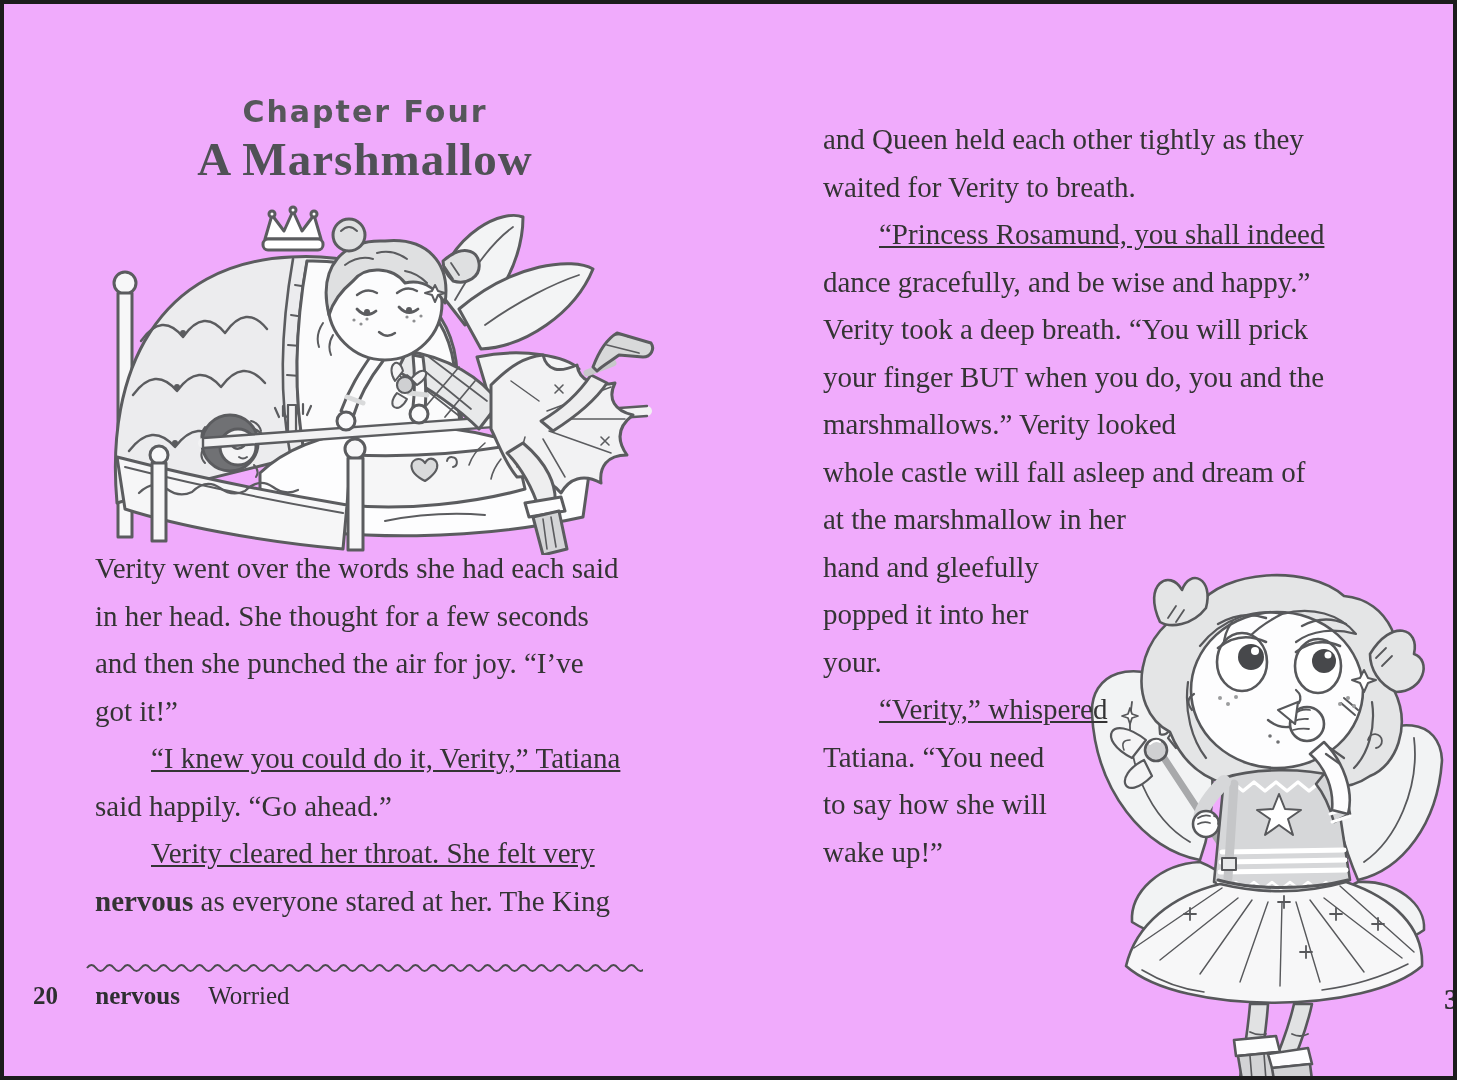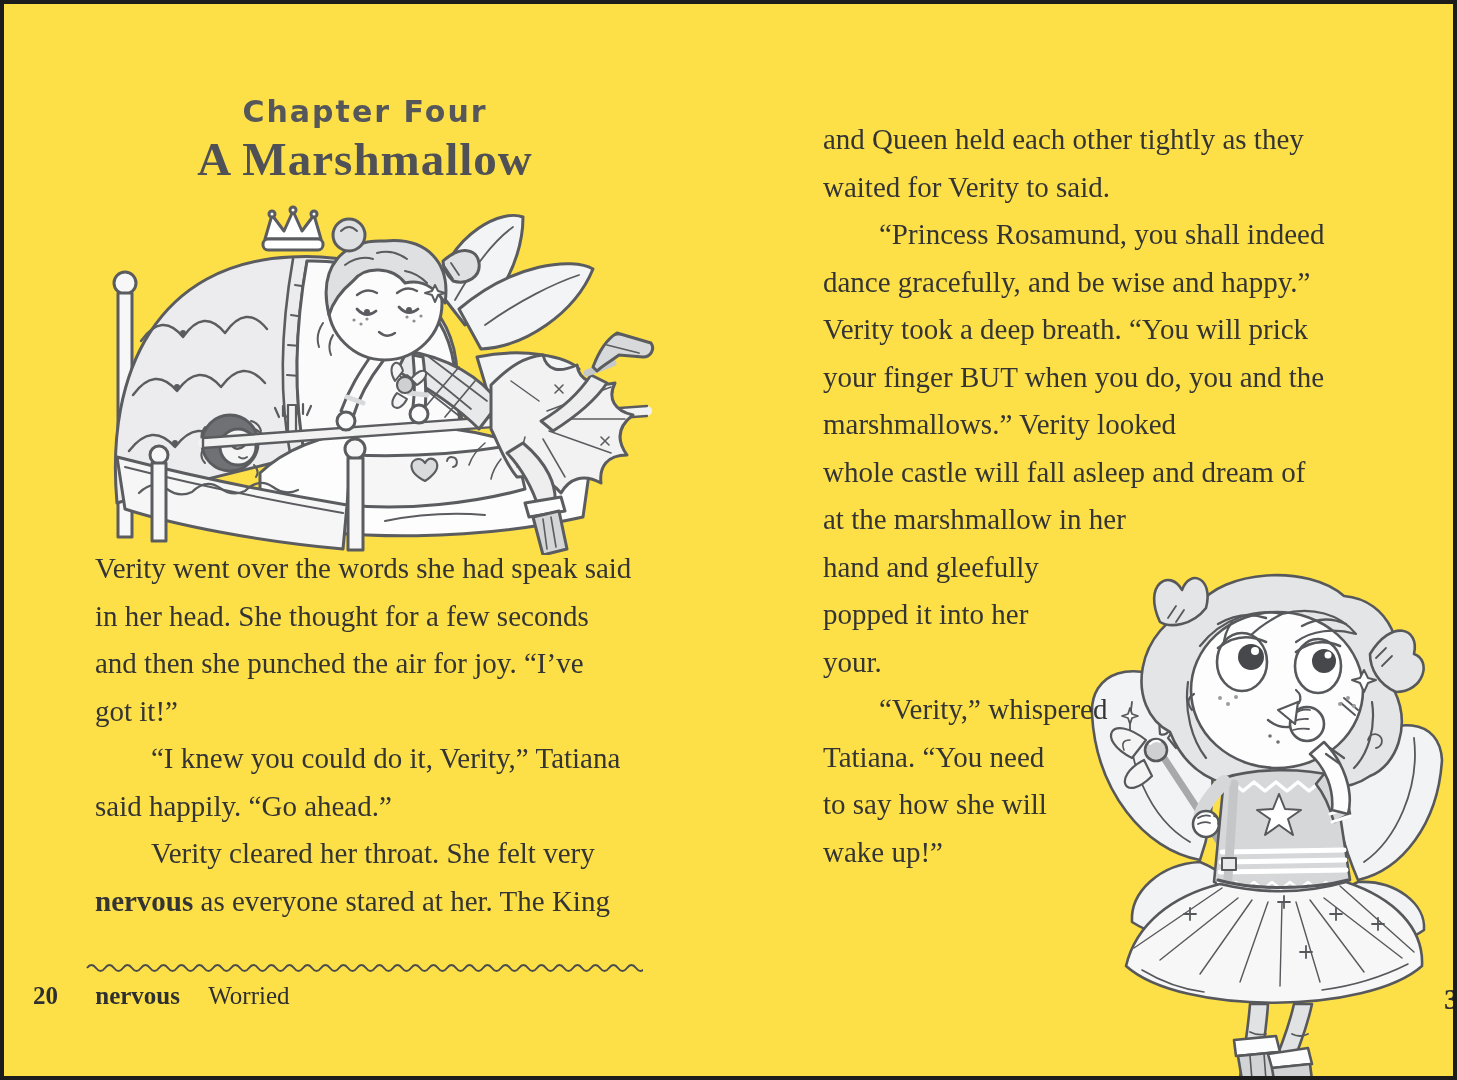--- a/index.html
+++ b/index.html
@@ -1,34 +1,34 @@
 <!DOCTYPE html>
 <html><head>
 <meta charset="utf-8">
 <style>
   html,body{margin:0;padding:0;background:#888;}
   .canvas{
-    position:relative;width:1457px;height:1080px;background:#fde047;
+    position:relative;width:1457px;height:1080px;background:#f0abfc;
     overflow:hidden;font-family:"Liberation Serif",serif;color:#343434;
   }
   .frame{position:absolute;inset:0;border:4px solid #1c1c1c;pointer-events:none;z-index:30;}
   .chapter-label{
     position:absolute;left:150px;top:94px;width:430px;text-align:center;
     font-family:"DejaVu Sans",sans-serif;font-weight:bold;font-size:30px;
     letter-spacing:2px;color:#56575b;
   }
   .chapter-title{
     position:absolute;left:110px;top:132px;width:510px;text-align:center;
     font-family:Liberation Serif, serif;font-weight:bold;font-size:47px;
     letter-spacing:1px;color:#505156;
   }
   .text-col{position:absolute;font-size:29px;line-height:47.5px;white-space:nowrap;color:#343434;z-index:5;}
   .left-col{left:95px;top:545px;width:580px;}
   .right-col{left:823px;top:116px;width:580px;}
-  .text-col .line.indent{padding-left:56px;}
+  .text-col .line.indent{padding-left:56px;text-decoration:underline;}
   .text-col .bold{font-weight:bold;}
   .illus{position:absolute;z-index:1;}
   .illus-left{left:55px;top:205px;}
   .illus-right{left:1072px;top:562px;}
   .wave{position:absolute;left:85px;top:960px;z-index:5;}
   .footer-left{
     position:absolute;left:33px;top:982px;font-size:25px;color:#2e2f31;
     white-space:nowrap;z-index:5;
   }
   .footer-left .pagenum{font-weight:bold;}
@@ -157,21 +157,21 @@
         <circle cx="312" cy="114" r="1.6" fill="#8e8f91" stroke="none"></circle>
       <circle cx="352" cy="112" r="1.6" fill="#8e8f91" stroke="none"></circle>
         <circle cx="359" cy="116" r="1.6" fill="#8e8f91" stroke="none"></circle>
         <circle cx="366" cy="111" r="1.6" fill="#8e8f91" stroke="none"></circle>
 
       <path d="M430,238 q-12,10 -16,22 M446,254 q-8,10 -10,20" stroke-width="1.6"></path>
     </g>
   </svg>
 
   <div class="text-col left-col">
-      <div class="line"><span>Verity went over the words she had speak said</span></div>
+      <div class="line"><span>Verity went over the words she had each said</span></div>
       <div class="line"><span>in her head. She thought for a few seconds</span></div>
       <div class="line"><span>and then she punched the air for joy. “I’ve</span></div>
       <div class="line"><span>got it!”</span></div>
       <div class="line indent"><span>“I knew you could do it, Verity,” Tatiana</span></div>
       <div class="line"><span>said happily. “Go ahead.”</span></div>
       <div class="line indent"><span>Verity cleared her throat. She felt very</span></div>
       <div class="line"><span class="bold">nervous</span><span> as everyone stared at her. The King</span></div>
     </div>
 
   <svg class="wave" width="558" height="14" viewBox="0 0 558 14">
@@ -179,21 +179,21 @@
   </svg>
 
   <div class="footer-left">
     <span class="pagenum">20</span>
     <span class="vocab-word">nervous</span>
     <span class="vocab-def">Worried</span>
   </div>
 
   <div class="text-col right-col">
       <div class="line"><span>and Queen held each other tightly as they</span></div>
-      <div class="line"><span>waited for Verity to said.</span></div>
+      <div class="line"><span>waited for Verity to breath.</span></div>
       <div class="line indent"><span>“Princess Rosamund, you shall indeed</span></div>
       <div class="line"><span>dance gracefully, and be wise and happy.”</span></div>
       <div class="line"><span>Verity took a deep breath. “You will prick</span></div>
       <div class="line"><span>your finger BUT when you do, you and the</span></div>
       <div class="line"><span>marshmallows.” Verity looked</span></div>
       <div class="line"><span>whole castle will fall asleep and dream of</span></div>
       <div class="line"><span>at the marshmallow in her</span></div>
       <div class="line"><span>hand and gleefully</span></div>
       <div class="line"><span>popped it into her</span></div>
       <div class="line"><span>your.</span></div>

